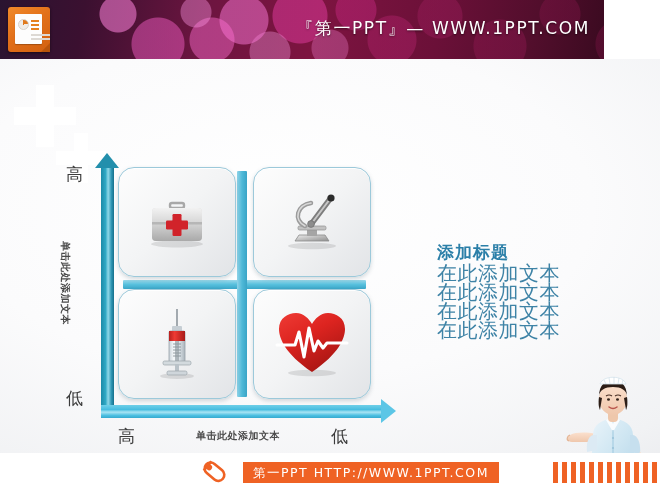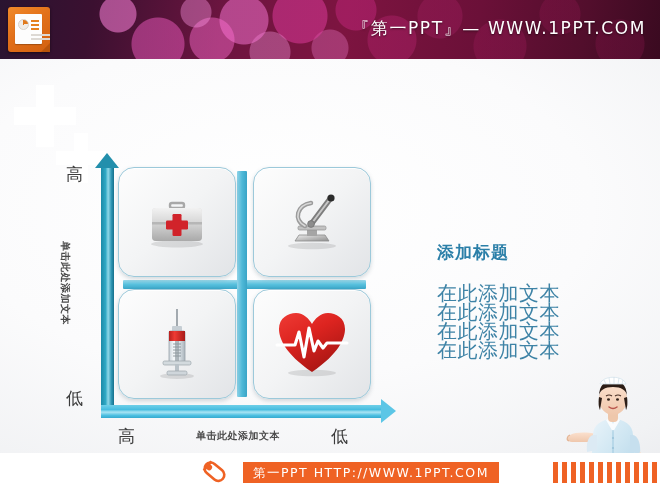--- a/index.html
+++ b/index.html
@@ -5,21 +5,21 @@
   * { margin:0; padding:0; box-sizing:border-box; }
   html,body { width:660px; height:495px; overflow:hidden; }
   body {
     font-family:"Liberation Sans", sans-serif;
     background:#ffffff;
     position:relative;
   }
 
   
   .top-banner{
-    position:absolute; left:0; top:0; width:660px; height:59px;
+    position:absolute; left:0; top:0; width:604px; height:59px;
     background:
       radial-gradient(circle at 118px 14px, rgba(255,130,220,.55) 0 18px, rgba(255,130,220,0) 19px),
       radial-gradient(circle at 158px 44px, rgba(236,90,190,.50) 0 26px, rgba(236,90,190,0) 27px),
       radial-gradient(circle at 196px 12px, rgba(255,150,230,.40) 0 15px, rgba(255,150,230,0) 16px),
       radial-gradient(circle at 212px 40px, rgba(255,110,210,.45) 0 22px, rgba(255,110,210,0) 23px),
       radial-gradient(circle at 244px 20px, rgba(250,120,215,.50) 0 24px, rgba(250,120,215,0) 25px),
       radial-gradient(circle at 270px 52px, rgba(255,160,235,.35) 0 20px, rgba(255,160,235,0) 21px),
       radial-gradient(circle at 300px 16px, rgba(226,60,160,.50) 0 27px, rgba(226,60,160,0) 28px),
       radial-gradient(circle at 330px 48px, rgba(255,140,225,.30) 0 18px, rgba(255,140,225,0) 19px),
       radial-gradient(circle at 356px 10px, rgba(200,40,130,.45) 0 20px, rgba(200,40,130,0) 21px),
@@ -149,21 +149,21 @@
     border-radius:1px;
   }
 
   .icon-wrap{ position:absolute; left:0; top:0; width:100%; height:100%;
               display:flex; align-items:center; justify-content:center; }
 
   
   .panel{ position:absolute; left:437px; top:182px; width:200px; }
   .panel-title{
     color:#2b7fa8; font-size:17px; font-weight:bold; letter-spacing:1px;
-    font-family:"DejaVu Sans", sans-serif; margin-bottom:20px;
+    font-family:"DejaVu Sans", sans-serif; 
     text-shadow:0 1px 1px rgba(255,255,255,.8);
   }
   .panel-line{
     color:#3e83a6; font-size:20px; letter-spacing:.5px; line-height:19px;
     font-family:"DejaVu Sans", sans-serif;
   }
 
   
   .nurse{ position:absolute; left:566px; top:313px; width:94px; height:140px; }
 

